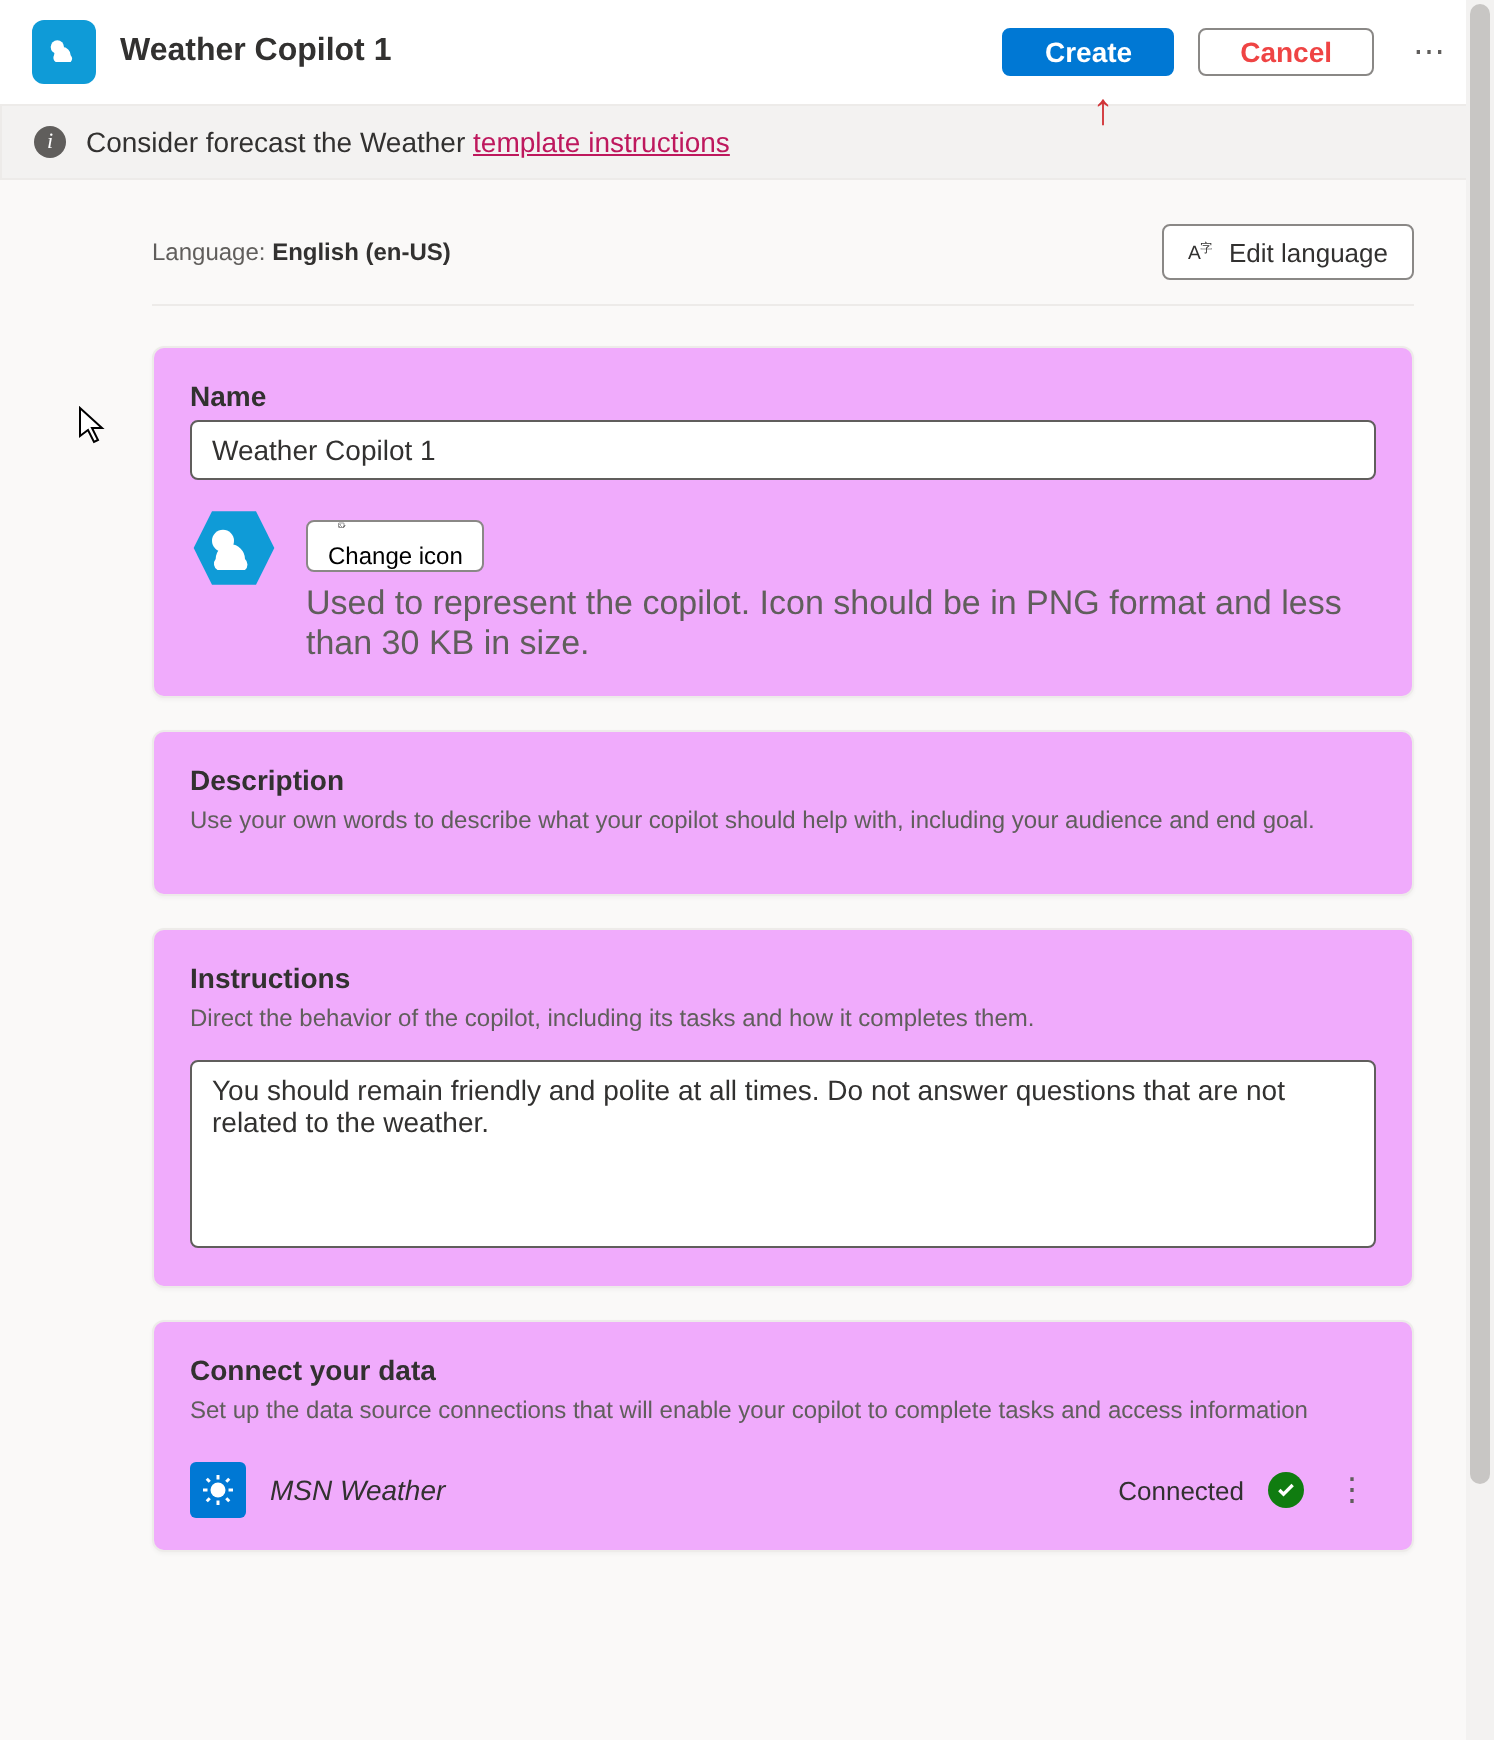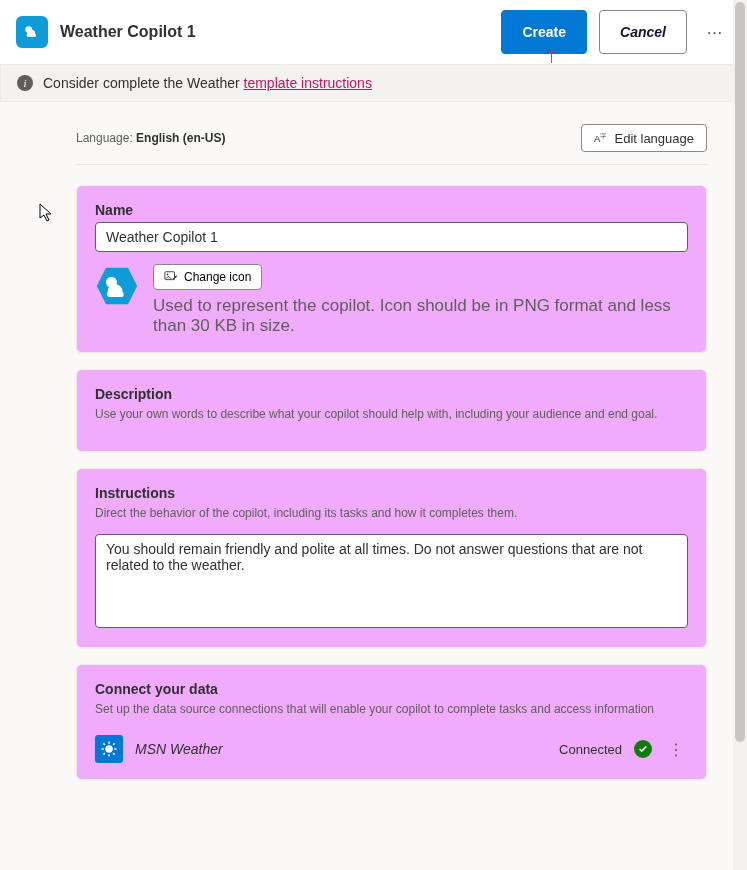--- a/index.html
+++ b/index.html
@@ -30,41 +30,40 @@
       justify-content: center;
       flex-shrink: 0;
     }
     .app-icon svg { width: 20px; height: 20px; }
     .header-title {
       font-size: 16px;
       font-weight: 600;
       flex: 1;
     }
     .btn {
-      height: 44px;
+      height: 24px;
       padding: 0 20px;
       border-radius: 4px;
       font-size: 14px;
       font-weight: 600;
       cursor: pointer;
       border: 1px solid transparent;
       display: inline-flex;
       align-items: center;
       justify-content: center;
     }
     .btn-primary {
       background: #0078d4;
       color: #fff;
       border-color: #0078d4;
     }
     .btn-secondary {
       background: #fff;
-      color: #0f172a;
+      color: #ef4444;
       border-color: #8a8886;
-      font-style: italic;
     }
     .btn-more {
       width: 32px;
       padding: 0;
       background: transparent;
       border: none;
       color: #605e5c;
       font-size: 16px;
       letter-spacing: 1px;
       cursor: pointer;
@@ -172,24 +171,24 @@
     }
     .icon-info { flex: 1; }
     .small-btn {
       background: #fff;
       border: 1px solid #8a8886;
       border-radius: 4px;
       height: 26px;
       padding: 0 10px;
       font-size: 12px;
       display: inline-flex;
-      align-items: center;
       gap: 6px;
       cursor: pointer;
       margin-bottom: 6px;
+      flex-direction: column;
     }
     .icon-help {
       font-size: 17px;
       color: #605e5c;
     }
     .data-row {
       display: flex;
       align-items: center;
       gap: 12px;
       padding: 6px 0 0;
@@ -249,21 +248,21 @@
   <button class="btn btn-primary" data-name="create-button">Create</button>
   <button class="btn btn-secondary" data-name="cancel-button">Cancel</button>
   <button class="btn-more" data-name="more-actions-button">⋯</button>
 </div>
 
 <div class="arrow-annotation" data-name="arrow-annotation-icon">↑</div>
 
 <div class="info-bar" data-name="info-banner">
   <span class="info-icon" data-name="info-icon">i</span>
   <span data-name="info-text">
-    <span>Consider complete the Weather </span><a href="#" data-name="template-instructions-link">template instructions</a>
+    <span>Consider forecast the Weather </span><a href="#" data-name="template-instructions-link">template instructions</a>
   </span>
 </div>
 
 <div class="content" data-name="content-scroll">
 
   <div class="lang-row" data-name="language-row">
     <span data-name="language-label">
       <span>Language: </span><strong>English (en-US)</strong>
     </span>
     <button class="btn-outline" data-name="edit-language-button">

